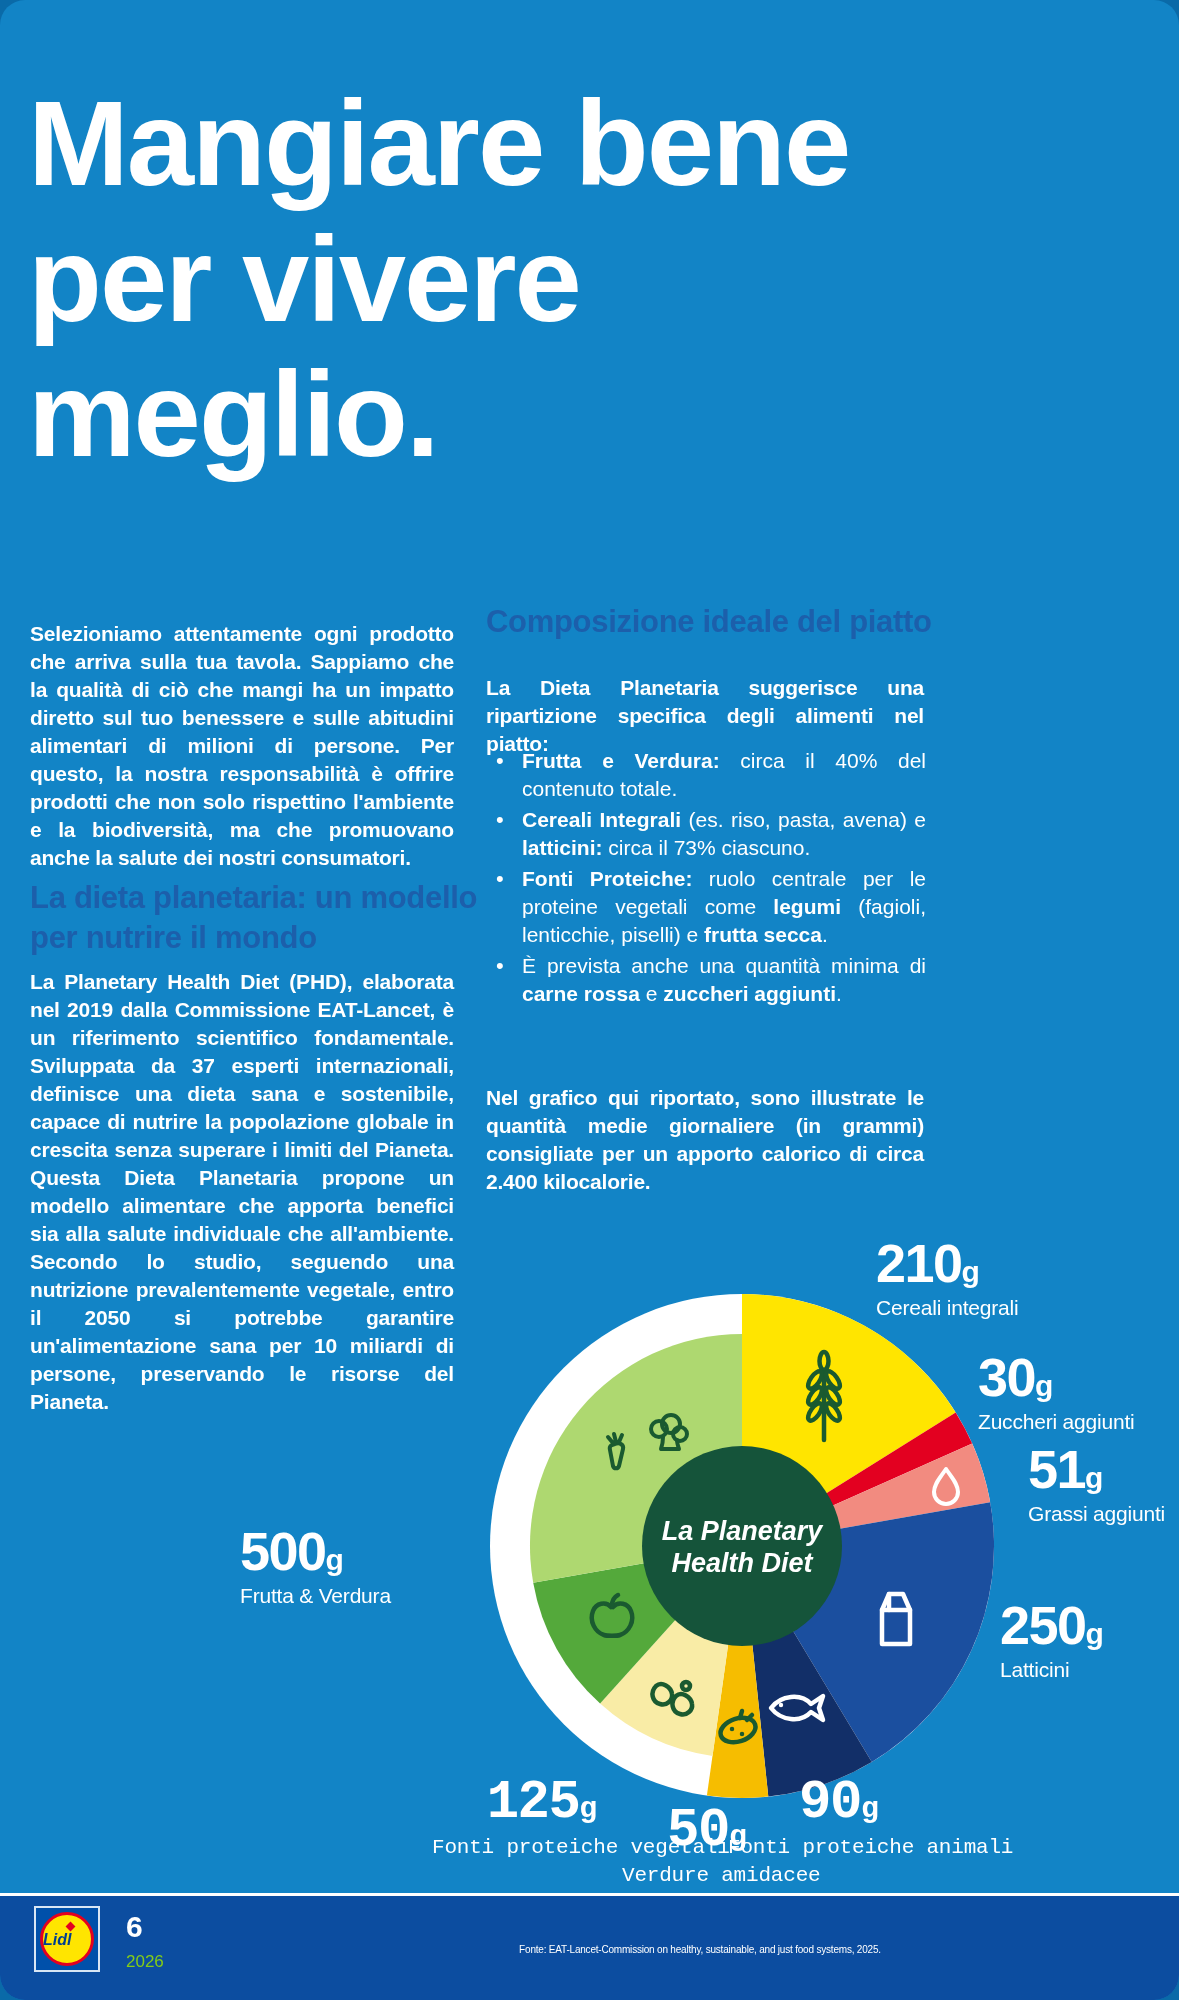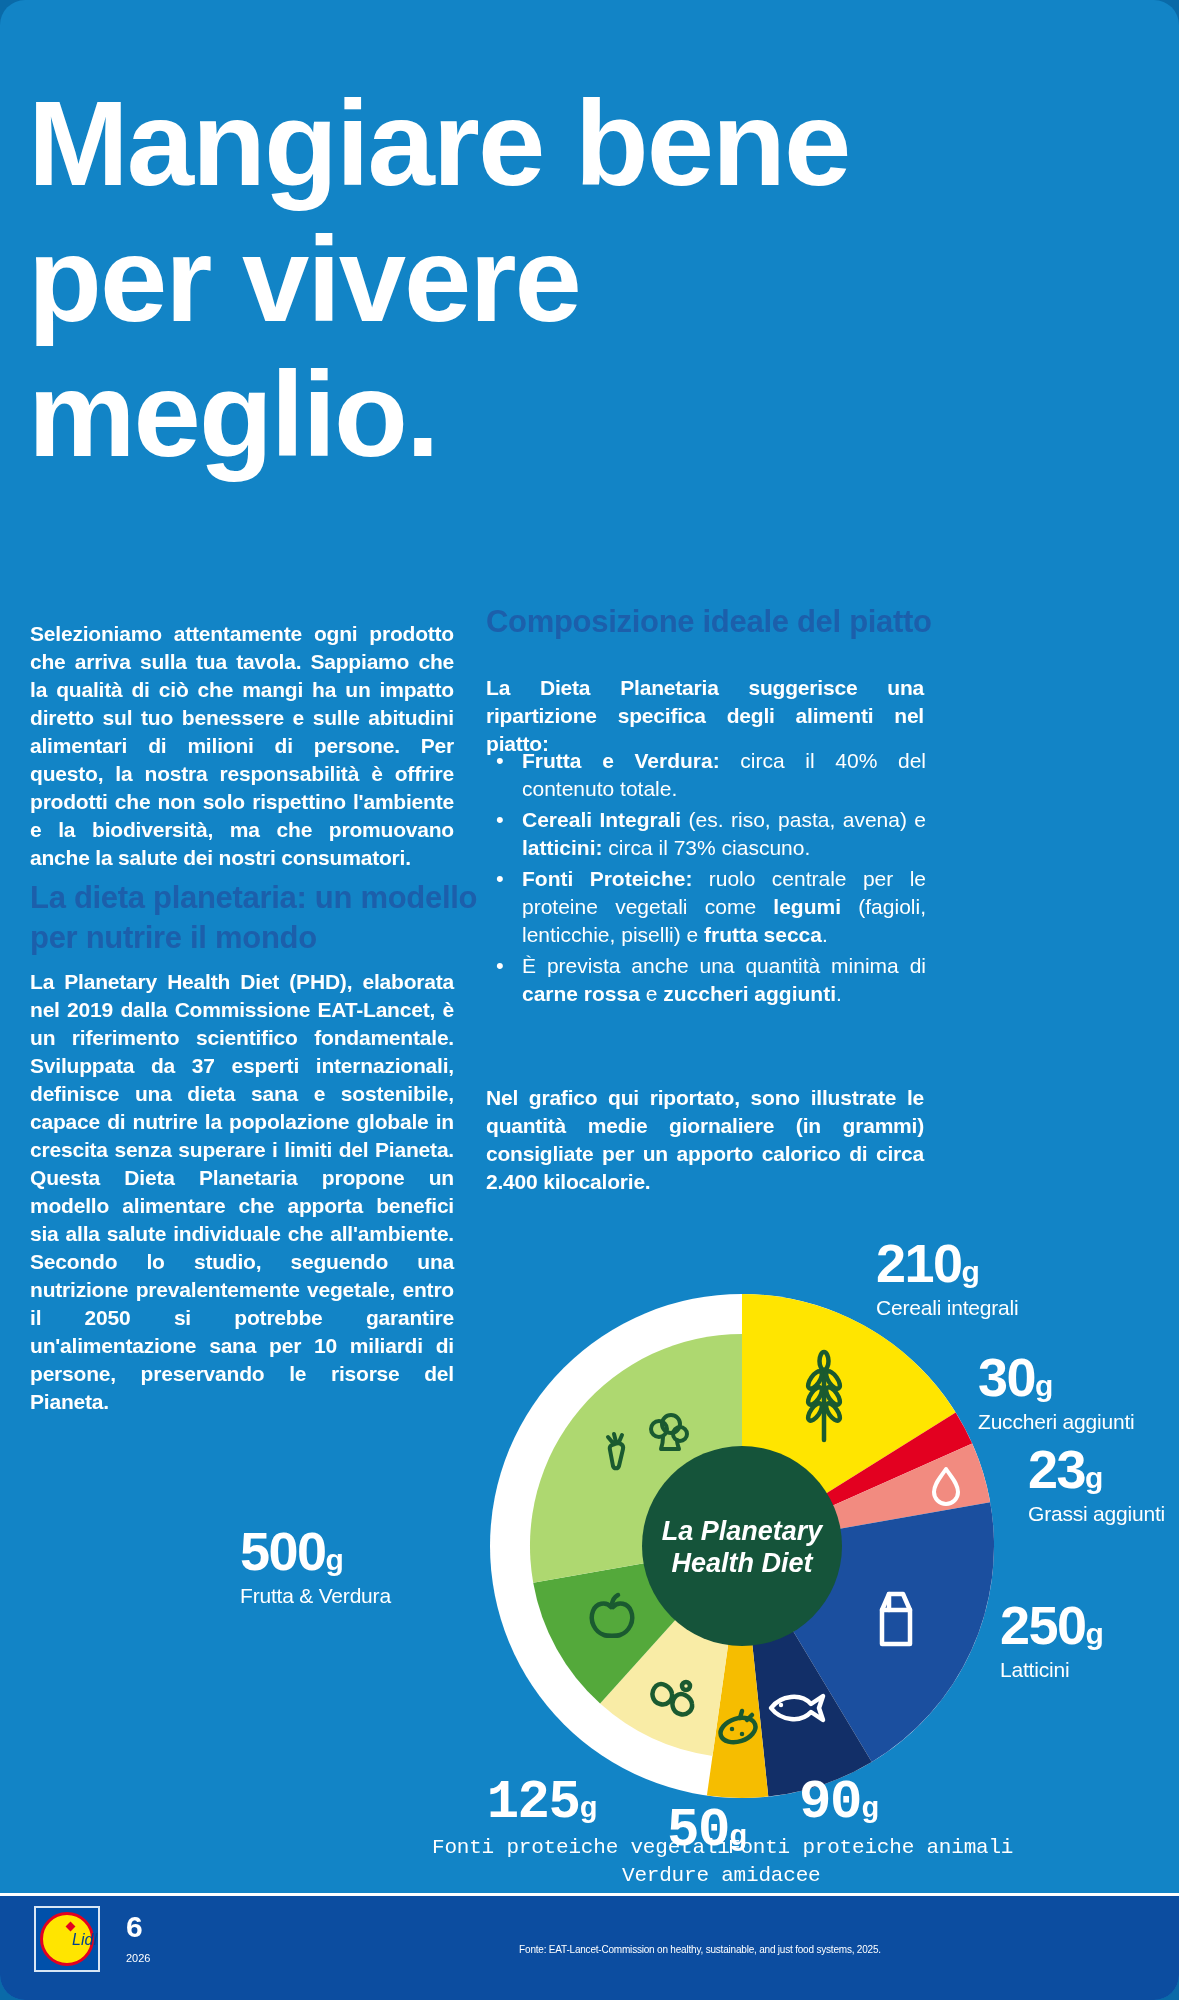--- a/index.html
+++ b/index.html
@@ -47,25 +47,25 @@
   .c-vegetali{left:432px;top:1776px;width:220px;}
   .c-amidacee{left:622px;top:1804px;width:170px;}
   .c-animali{left:728px;top:1776px;width:222px;}
 
   
   #footer{left:0;top:1893px;width:1179px;height:107px;background:#0c4da0;border-top:3px solid #ffffff;box-sizing:border-box;}
   #lidl-logo{position:absolute;left:34px;top:10px;width:62px;height:62px;background:#0050aa;
              border:2px solid #d9e6f4;}
   #lidl-circle{position:absolute;left:4px;top:4px;width:48px;height:48px;border-radius:50%;
                background:#ffe500;border:3px solid #e30020;}
-  #lidl-word{position:absolute;left:0;top:16px;width:54px;text-align:right;
-             font-size:16px;font-weight:normal;font-style:italic;color:#003f8f;letter-spacing:0;}
+  #lidl-word{position:absolute;left:0;top:16px;width:54px;text-align:left;
+             font-size:16px;font-weight:bold;font-style:italic;color:#003f8f;letter-spacing:0;}
   #lidl-dot{position:absolute;left:24px;top:8px;width:7px;height:7px;background:#e30020;transform:rotate(45deg);}
   #page-num{position:absolute;left:126px;top:14px;font-size:30px;font-weight:bold;color:#fff;}
-  #page-year{position:absolute;left:126px;top:56px;font-size:11px;color:#ffffff;}
+  #page-year{position:absolute;left:126px;top:56px;font-size:17px;color:#84cc16;}
   #fonte{position:absolute;left:420px;top:48px;width:560px;text-align:center;font-size:10px;
          letter-spacing:-0.2px;color:#fff;}
 </style>
 </head>
 <body>
 
 <div id="page">
 
   <div class="abs" id="title">
     <div>Mangiare bene</div>
@@ -162,21 +162,21 @@
   </div>
   <div class="callout c-right c-cereali">
     <div class="num"><span>210</span><span class="unit">g</span></div>
     <div class="lab">Cereali integrali</div>
   </div>
   <div class="callout c-right c-zuccheri">
     <div class="num"><span>30</span><span class="unit">g</span></div>
     <div class="lab">Zuccheri aggiunti</div>
   </div>
   <div class="callout c-right c-grassi">
-    <div class="num"><span>23</span><span class="unit">g</span></div>
+    <div class="num"><span>51</span><span class="unit">g</span></div>
     <div class="lab">Grassi aggiunti</div>
   </div>
   <div class="callout c-right c-latticini">
     <div class="num"><span>250</span><span class="unit">g</span></div>
     <div class="lab">Latticini</div>
   </div>
   <div class="callout c-center c-vegetali">
     <div class="num"><span>125</span><span class="unit">g</span></div>
     <div class="lab">Fonti proteiche vegetali</div>
   </div>

